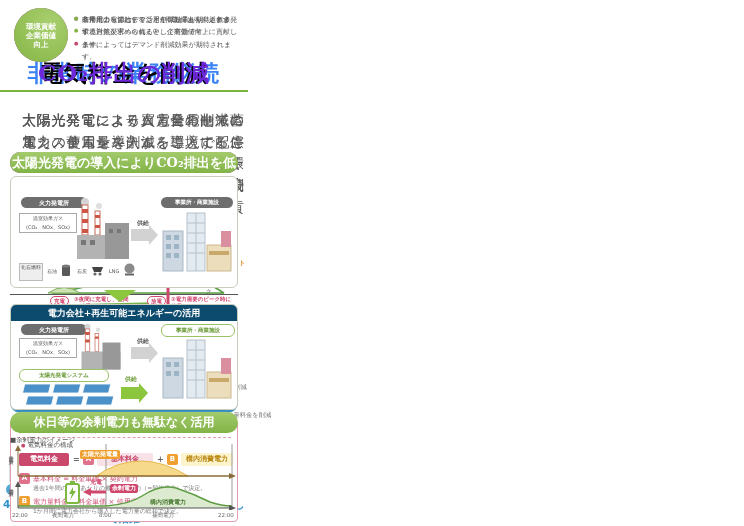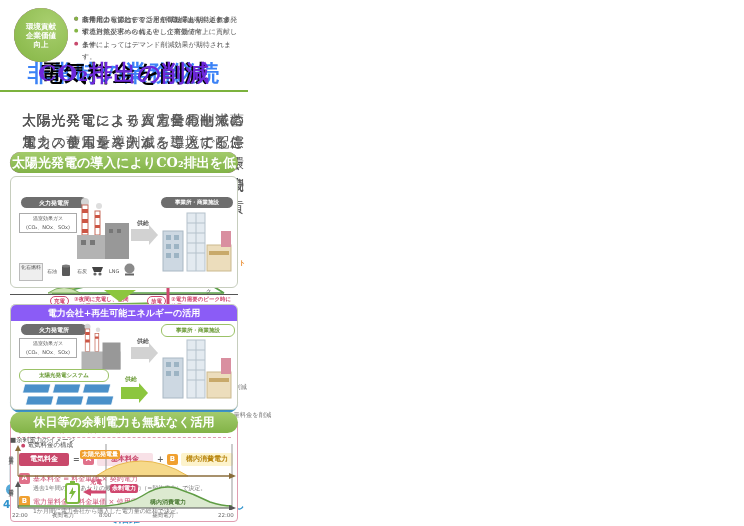--- a/index.html
+++ b/index.html
@@ -90,21 +90,21 @@
   .f-al{background:#f8e1e7;color:#c9486b}
   .f-bl{background:#fdf3cc;color:#b9860f}
   .fop{position:absolute;font-size:8px;color:#666;font-weight:bold}
   .fform{position:absolute;color:#c9486b;font-weight:normal;font-size:7px;white-space:nowrap}
   .fdesc{position:absolute;font-size:6px;color:#777;white-space:nowrap}
 
   
   .rbox{position:absolute;left:10px;width:226px;background:#fff;border:1px solid #c6cdbd;border-radius:6px}
   .box-head{position:absolute;top:0;left:0;right:0;height:16px;color:#fff;font-weight:bold;font-size:9px;
             text-align:center;line-height:16px;border-radius:5px 5px 0 0}
-  .h-gray{background:#6e6e6e}.h-green{background:#8b5cf6}
+  .h-gray{background:#6e6e6e}.h-green{background:#0c4a6e}
   .dk-pill{position:absolute;background:#6e6e6e;color:#fff;border-radius:6px;font-size:6px;font-weight:bold;
            text-align:center;height:11px;line-height:11px;white-space:nowrap;overflow:hidden}
   .gn-pill{position:absolute;background:#fff;border:1px solid #9bc267;color:#6a9a35;border-radius:6px;font-size:6px;
            font-weight:bold;text-align:center;height:11px;line-height:11px;white-space:nowrap;overflow:hidden}
   .gas-box{position:absolute;border:1px solid #aaa;background:#fff;font-size:5px;color:#555;text-align:center;line-height:1.7}
   .blockarrow{position:absolute;width:18px;height:12px;background:#d2d2d2}
   .blockarrow::after{content:"";position:absolute;left:18px;top:-4px;border:10px solid transparent;border-left:9px solid #d2d2d2;border-right:0}
   .ba-green{background:#8cc63f}.ba-green::after{border-left-color:#8cc63f}
   .suplbl{position:absolute;font-size:6px;color:#555;font-weight:bold}
   .vee{position:absolute;width:0;height:0;border-left:16px solid transparent;border-right:16px solid transparent;border-top:12px solid #8cc63f}

